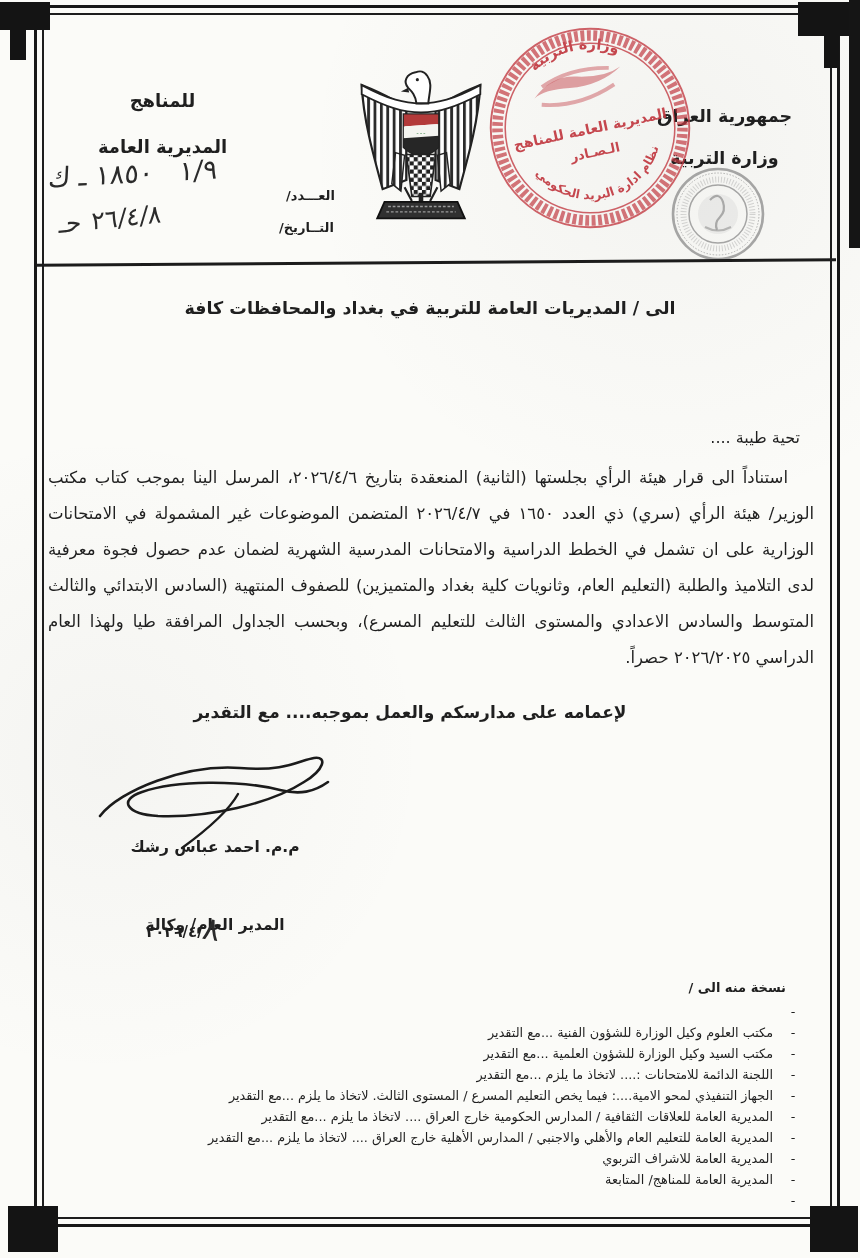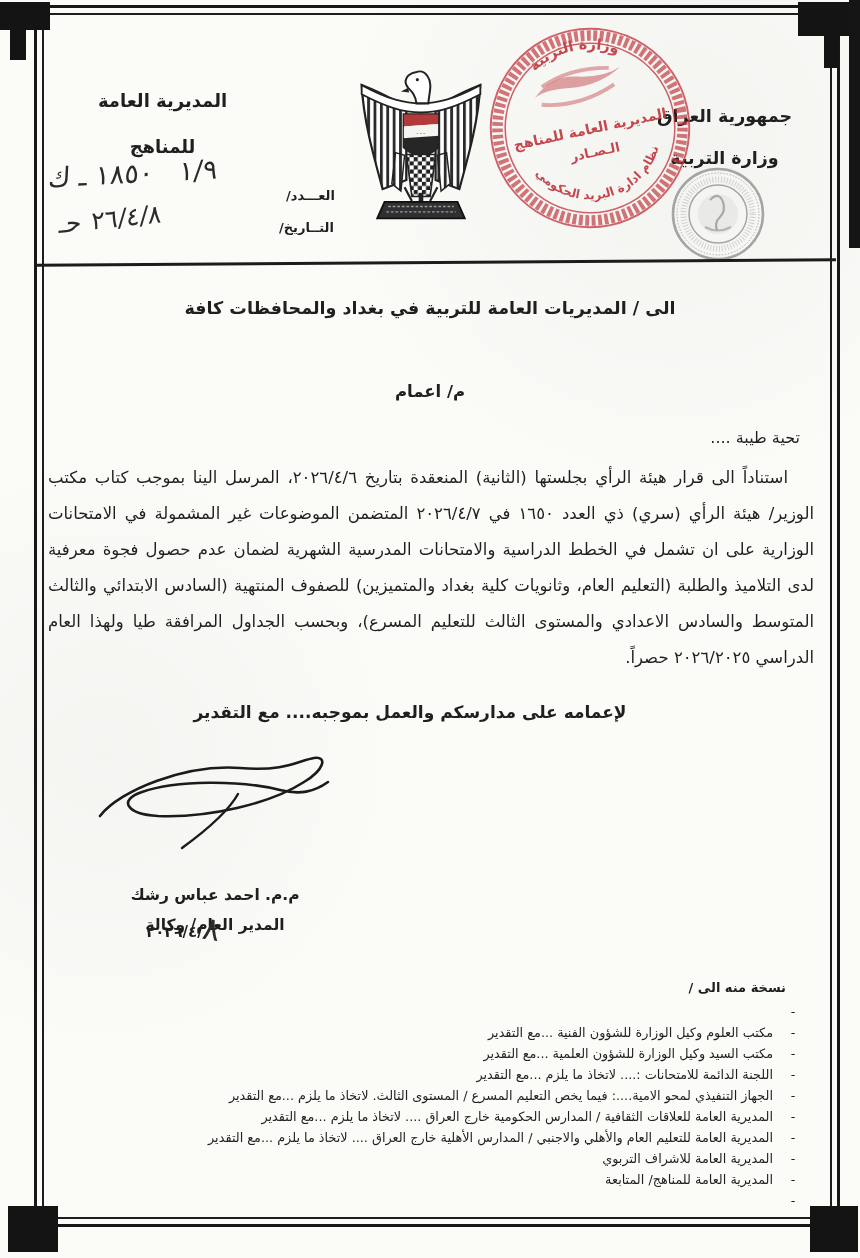--- a/index.html
+++ b/index.html
@@ -51,21 +51,21 @@
   .divider { left:36px; top:261px; width:800px; height:3px; background:#1c1c1c; transform:rotate(-.4deg); }
 
   
   .to-line { top:298px; left:0; right:0; text-align:center; font-weight:bold; font-size:17.5px; }
   .subject { top:382px; left:0; right:0; text-align:center; font-weight:bold; font-size:16.5px; }
   .greeting { top:428px; right:60px; font-weight:normal; font-size:16px; }
   .body-par { top:460px; right:46px; left:48px; font-size:16.5px; line-height:36px; text-align:justify; text-indent:26px; }
   .closing { top:702px; left:0; right:0; text-align:center; font-weight:bold; font-size:17px; transform:translateX(-20px); }
 
   .sig-svg { left:88px; top:752px; width:258px; height:98px; }
-  .sig-name { left:100px; top:838px; width:230px; text-align:center; font-weight:bold; font-size:15.5px;margin-top:48px; }
+  .sig-name { left:100px; top:838px; width:230px; text-align:center; font-weight:bold; font-size:15.5px; }
   .sig-title { left:100px; top:884px; width:230px; text-align:center; font-weight:bold; font-size:15.5px;margin-top:32px; }
   .sig-date { left:146px; top:916px; width:170px; direction:ltr; display:flex; align-items:center; }
   .sig-date .pre { font-weight:bold; font-size:15px; letter-spacing:1px; }
   .sig-date .day { font-size:32px; transform:rotate(10deg); margin-top:-6px; }
 
   
   .cc-head { top:980px; right:74px; font-weight:bold; font-size:13px; }
   .cc-list { top:1001px; right:62px; left:60px; font-size:12.8px; }
   .cc-row { display:flex; direction:rtl; gap:15px; line-height:21px; justify-content:flex-start; }
   .cc-row .dash { width:10px; text-align:center; }
@@ -79,22 +79,22 @@
   <div class="abs frame-inner"></div>
   <div class="abs corner c-tl1"></div>
   <div class="abs corner c-tl2"></div>
   <div class="abs corner c-tr1"></div>
   <div class="abs corner c-tr2"></div>
   <div class="abs corner c-bl"></div>
   <div class="abs corner c-br"></div>
   <div class="abs art-right"></div>
 
   <div class="abs hdr-left">
+    <div>للمناهج</div>
     <div>المديرية العامة</div>
-    <div>للمناهج</div>
   </div>
 
   <div class="abs hand hw-number">
     <span>١٨٥٠ ـ ك</span>
     <span>١/٩</span>
   </div>
   <div class="abs lbl lbl-num">العـــدد/</div>
   <div class="abs hand hw-date">
     <span>حـ</span>
     <span>٢٦/٤/٨</span>
@@ -178,21 +178,20 @@
       <path d="M60,68 q22,-20 48,-13 q28,7 46,-1 q-24,15 -56,11 q-26,-4 -38,3 z" fill="#c23a42" opacity=".5"></path>
       <path d="M70,58 q32,-14 72,-5 M66,76 q38,11 78,-5" fill="none" stroke="#c23a42" stroke-width="4" opacity=".45"></path>
       <text x="110" y="116" font-size="14.5" font-weight="bold" fill="#c23a42" text-anchor="middle">المديرية العامة للمناهج</text>
       <text x="110" y="140" font-size="13.5" font-weight="bold" fill="#c23a42" text-anchor="middle">الـصـادر</text>
     </g>
   </svg>
 
   <div class="abs divider"></div>
 
   <div class="abs to-line">الى / المديريات العامة للتربية في بغداد والمحافظات كافة</div>
-  <div class="abs subject">م/ اعمام</div>
   <div class="abs greeting">تحية طيبة ....</div>
   <div class="abs body-par">استناداً الى قرار هيئة الرأي بجلستها (الثانية) المنعقدة بتاريخ ٢٠٢٦/٤/٦، المرسل الينا بموجب كتاب مكتب الوزير/ هيئة الرأي (سري) ذي العدد ١٦٥٠ في ٢٠٢٦/٤/٧ المتضمن الموضوعات غير المشمولة في الامتحانات الوزارية على ان تشمل في الخطط الدراسية والامتحانات المدرسية الشهرية لضمان عدم حصول فجوة معرفية لدى التلاميذ والطلبة (التعليم العام، وثانويات كلية بغداد والمتميزين) للصفوف المنتهية (السادس الابتدائي والثالث المتوسط والسادس الاعدادي والمستوى الثالث للتعليم المسرع)، وبحسب الجداول المرافقة طيا ولهذا العام الدراسي ٢٠٢٦/٢٠٢٥ حصراً.</div>
   <div class="abs closing">لإعمامه على مدارسكم والعمل بموجبه.... مع التقدير</div>
 
   <svg class="abs sig-svg" viewBox="0 0 258 98">
     <path d="M12,64 C32,38 98,12 152,16 C198,20 212,8 226,6 C240,4 236,18 216,30 C182,52 120,66 70,64 C38,62 30,48 54,40 C88,28 152,28 192,38 C212,43 226,40 240,30" fill="none" stroke="#1b1b1b" stroke-width="2.6" stroke-linecap="round"></path>
     <path d="M150,42 C140,60 116,80 94,96" fill="none" stroke="#1b1b1b" stroke-width="2.4" stroke-linecap="round"></path>
   </svg>
   <div class="abs sig-name">م.م. احمد عباس رشك</div>
   <div class="abs sig-title">المدير العام/ وكالة</div>

